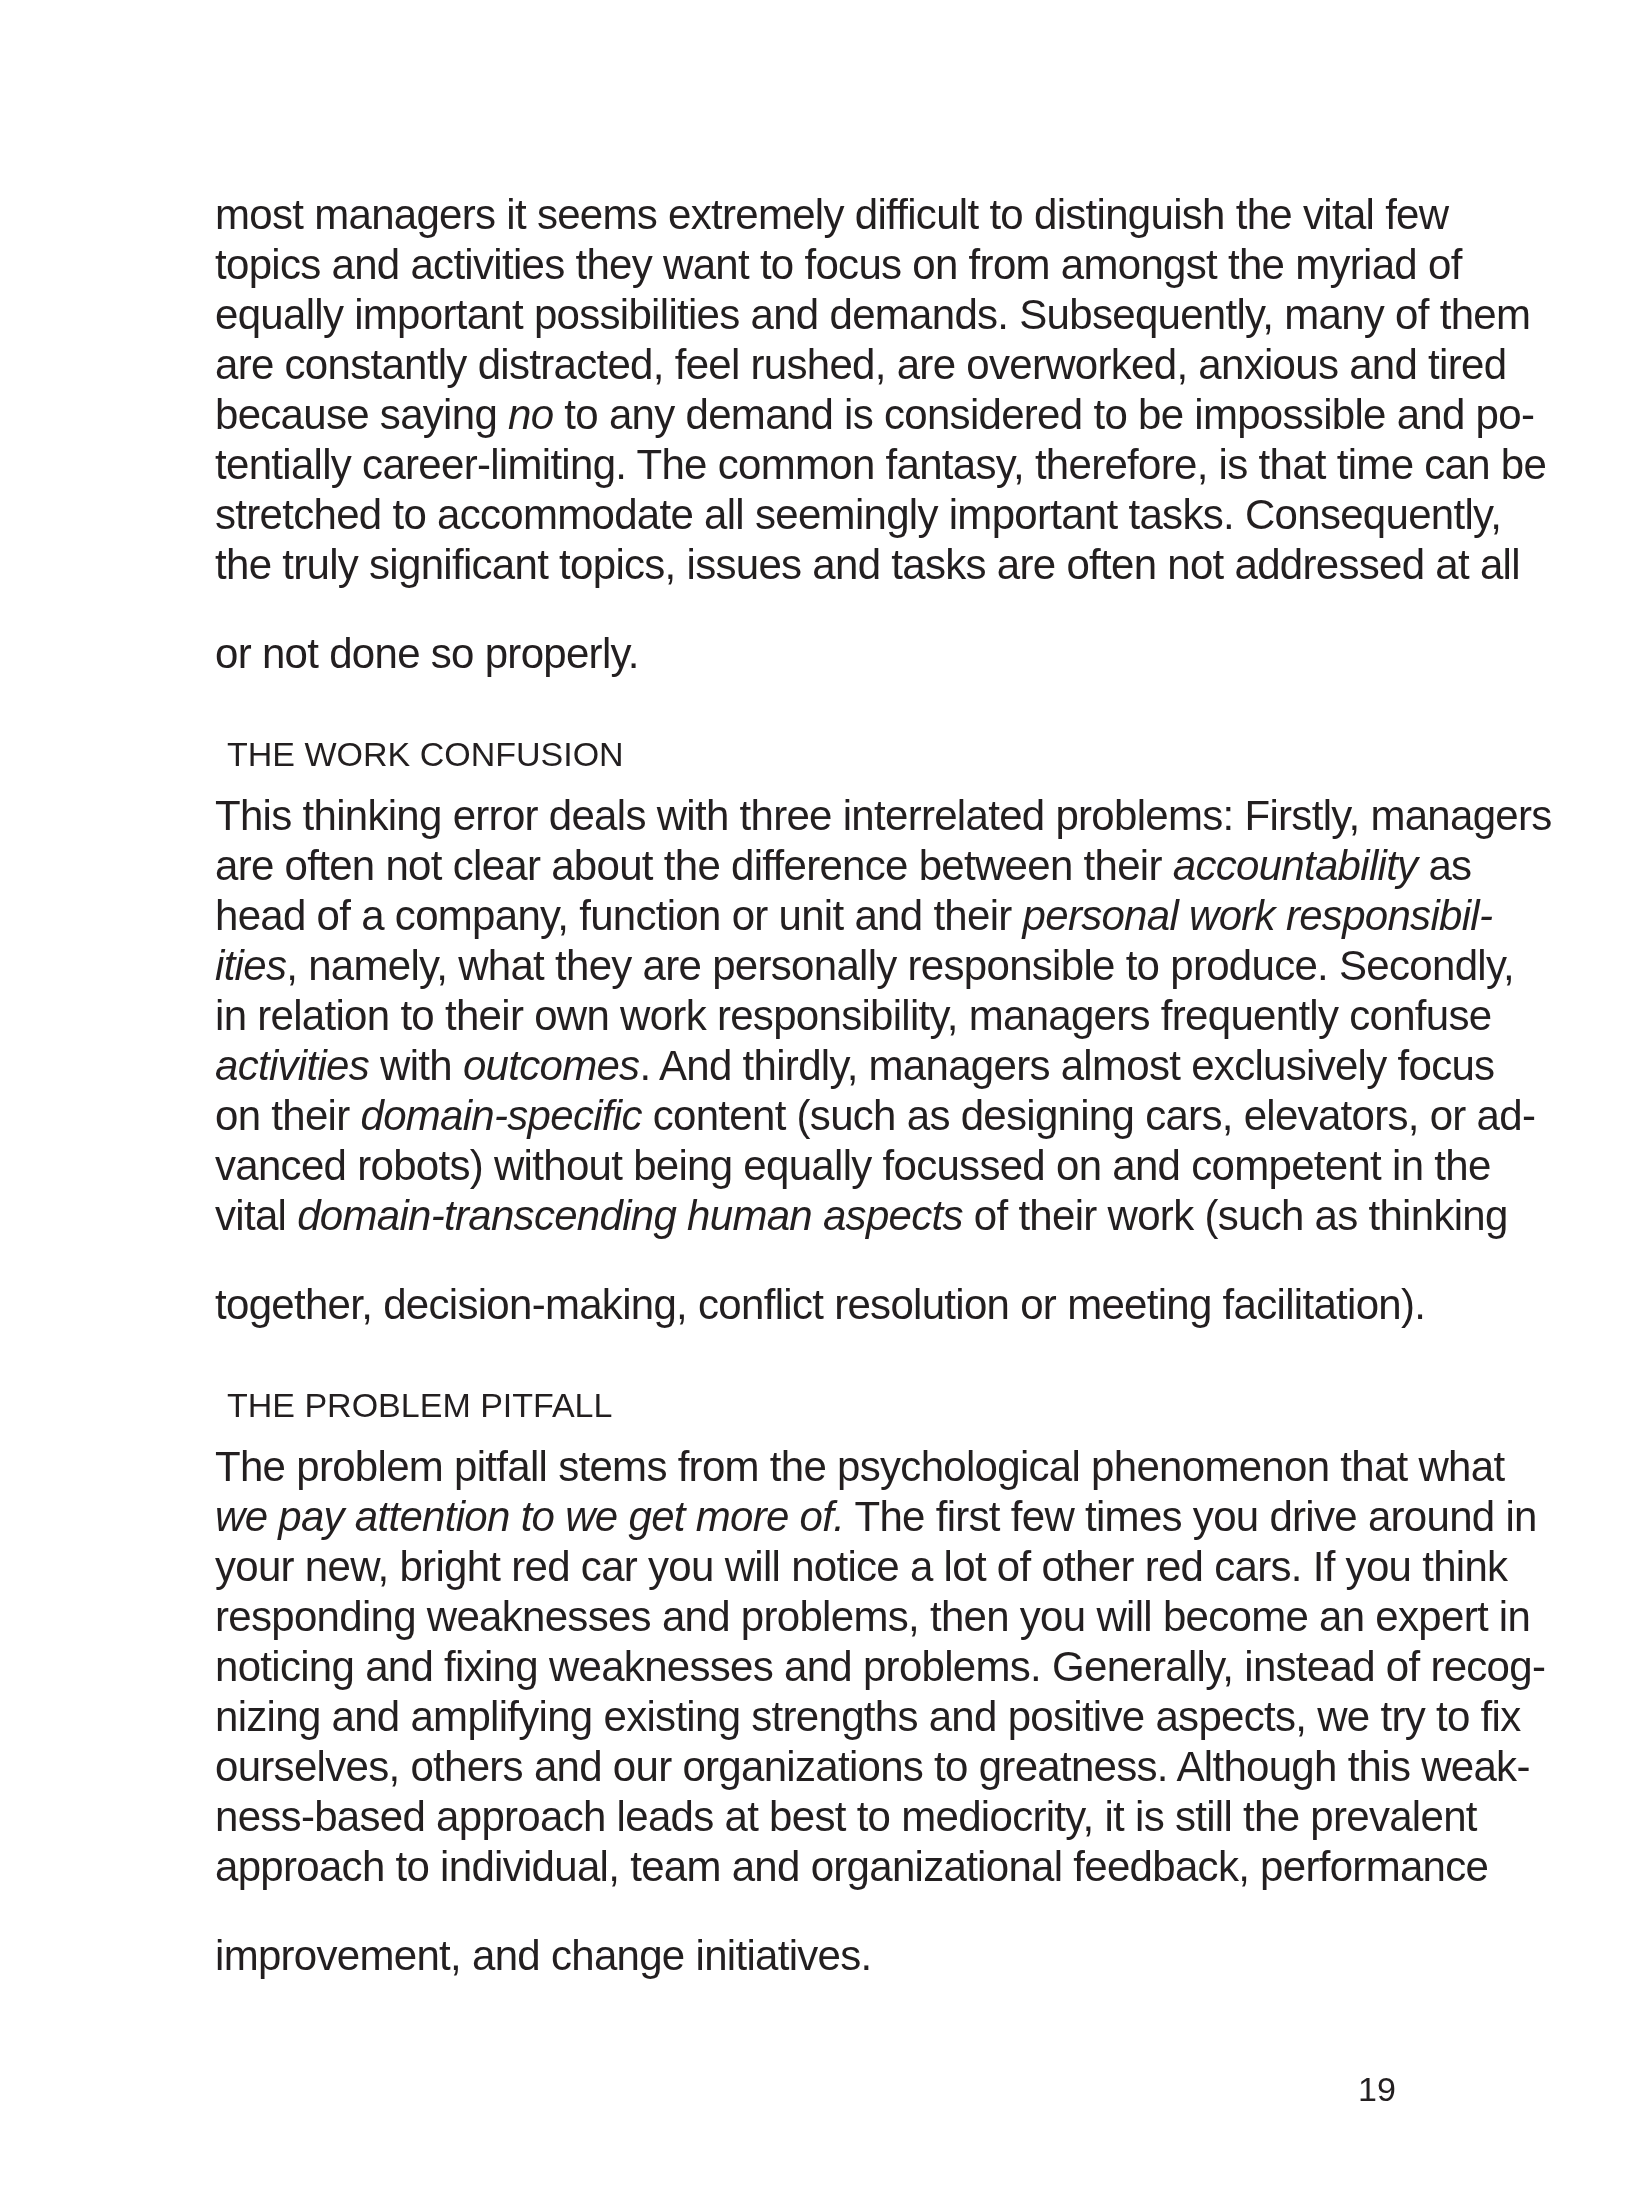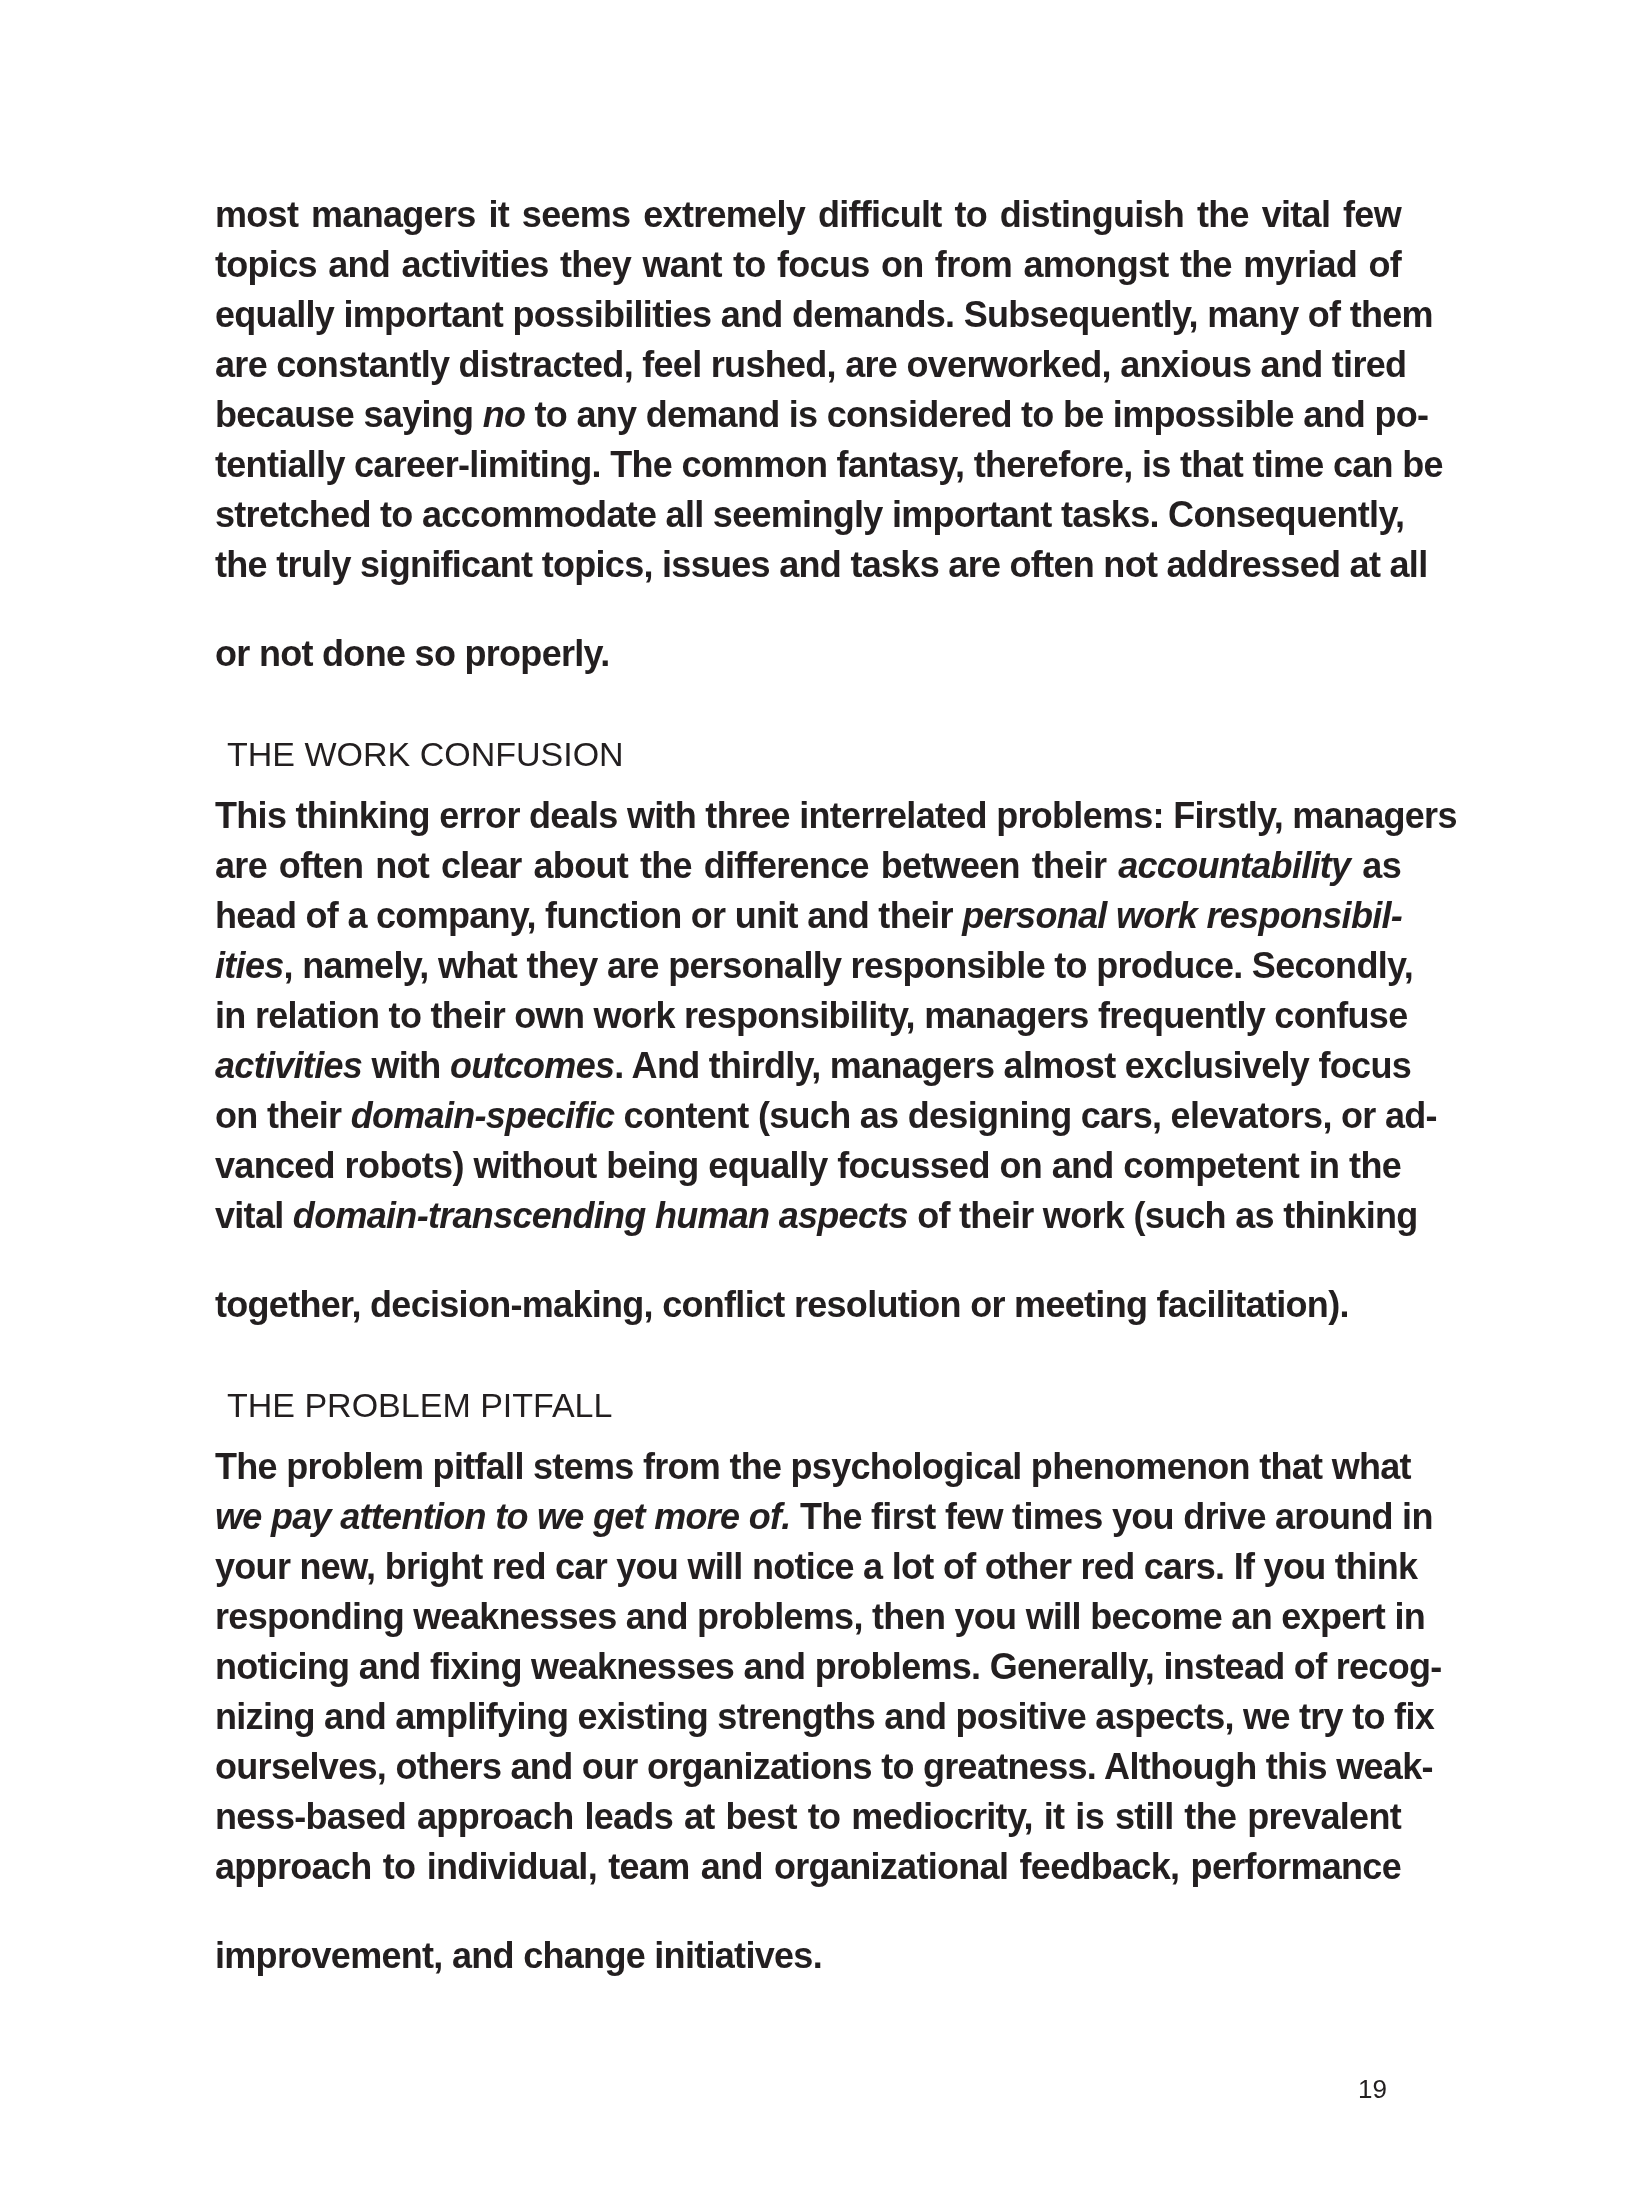--- a/index.html
+++ b/index.html
@@ -16,23 +16,23 @@
       font-family: "Liberation Sans", sans-serif;
     }
     .page {
       position: absolute;
       left: 215px;
       top: 190px;
       width: 1186px;
     }
     .para {
       margin: 0;
-      font-size: 36px;
+      font-size: 42px;
       line-height: 50px;
-      font-weight: 700;
+      font-weight: 400;
       letter-spacing: -0.7px;
     }
     .line {
       display: block;
       white-space: nowrap;
       text-align: justify;
       text-align-last: justify;
     }
     .line.last {
       text-align-last: left;
@@ -49,21 +49,21 @@
     .section {
       margin-top: 50px;
     }
     em {
       font-style: italic;
     }
     .page-number {
       position: absolute;
       left: 1358px;
       top: 2069px;
-      font-size: 26px;
+      font-size: 34px;
       line-height: 40px;
       font-weight: 500;
     }
   </style>
 </head>
 <body>
 
 <div class="page">
   <p class="para">
       <span class="line"><span>most managers it seems extremely difficult to distinguish the vital few</span></span>

